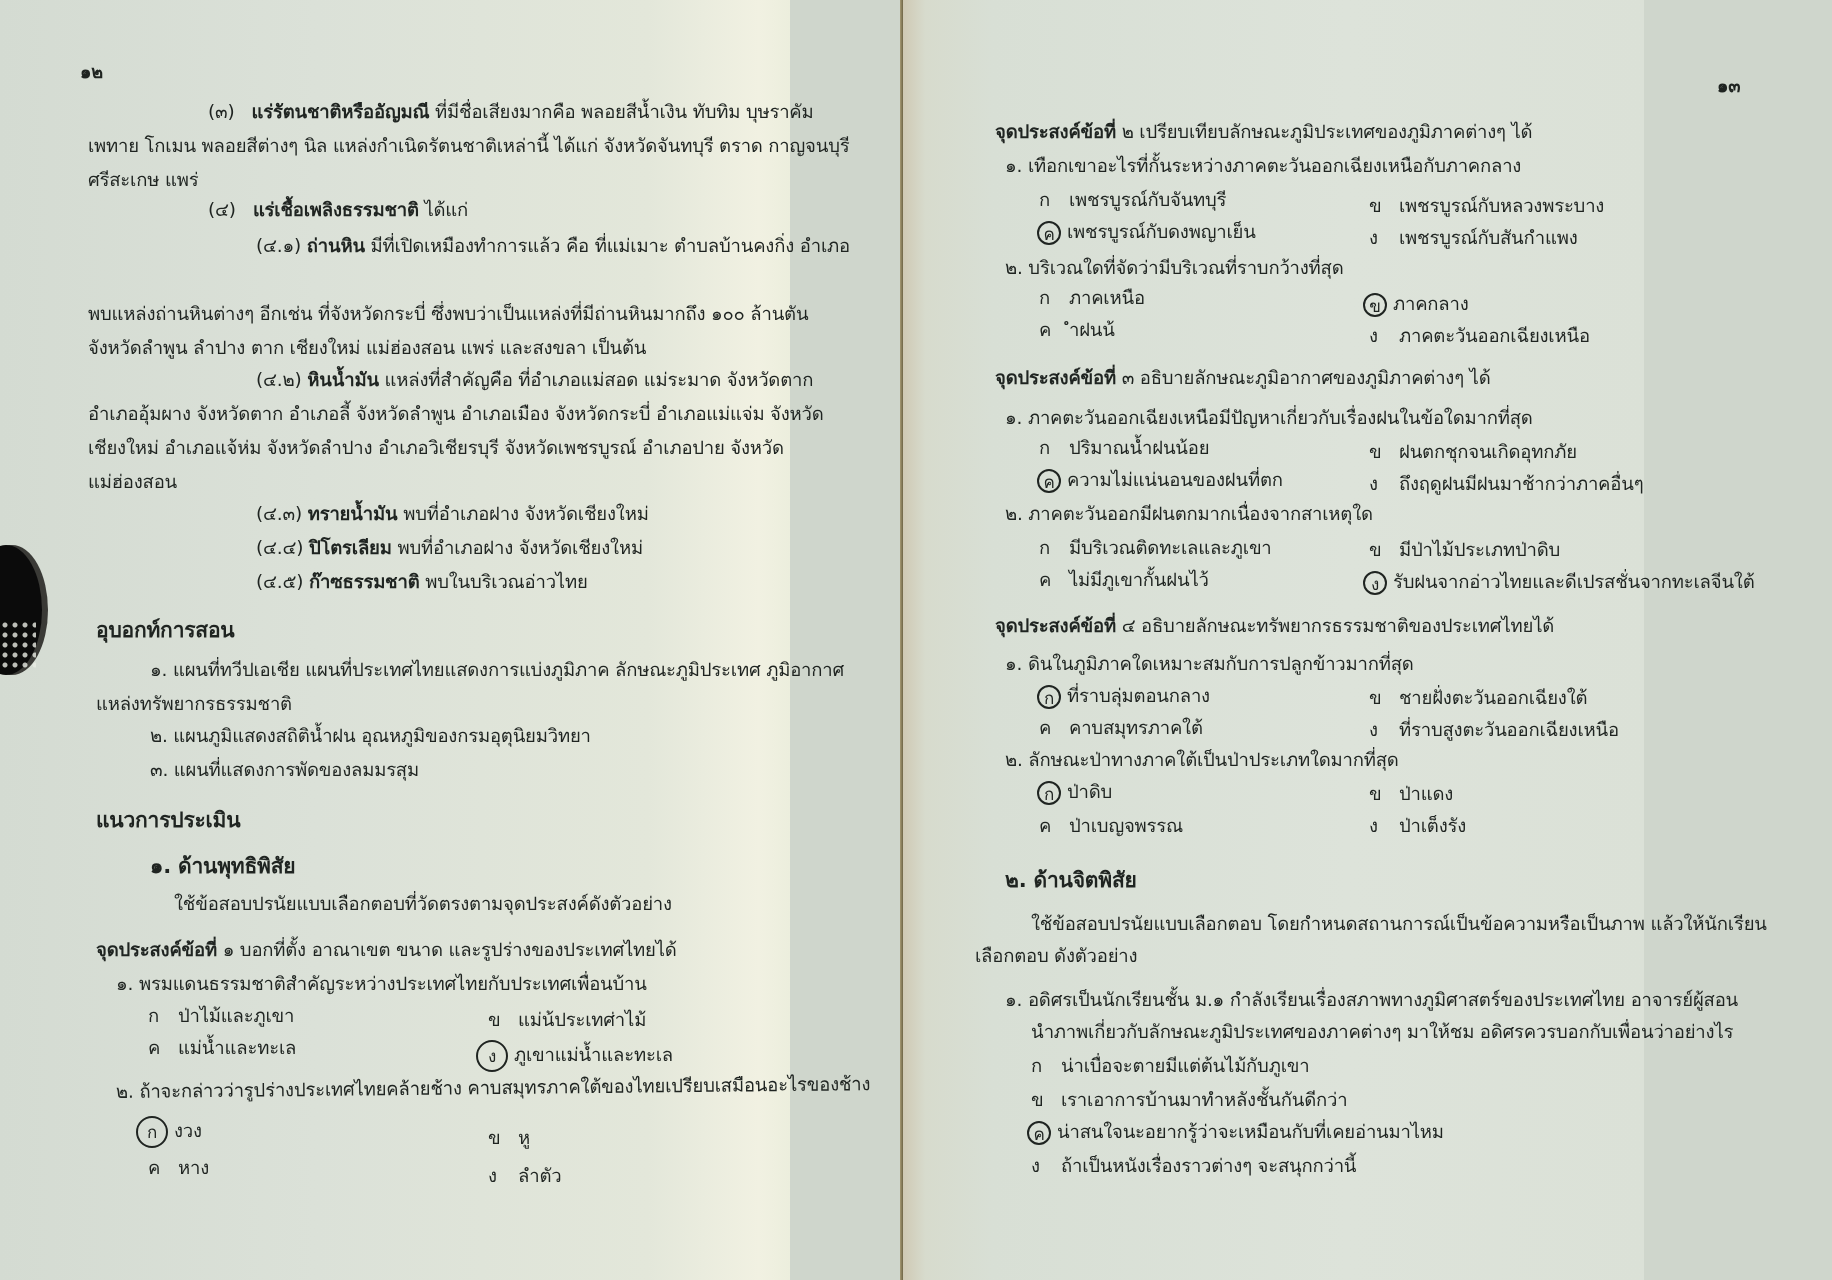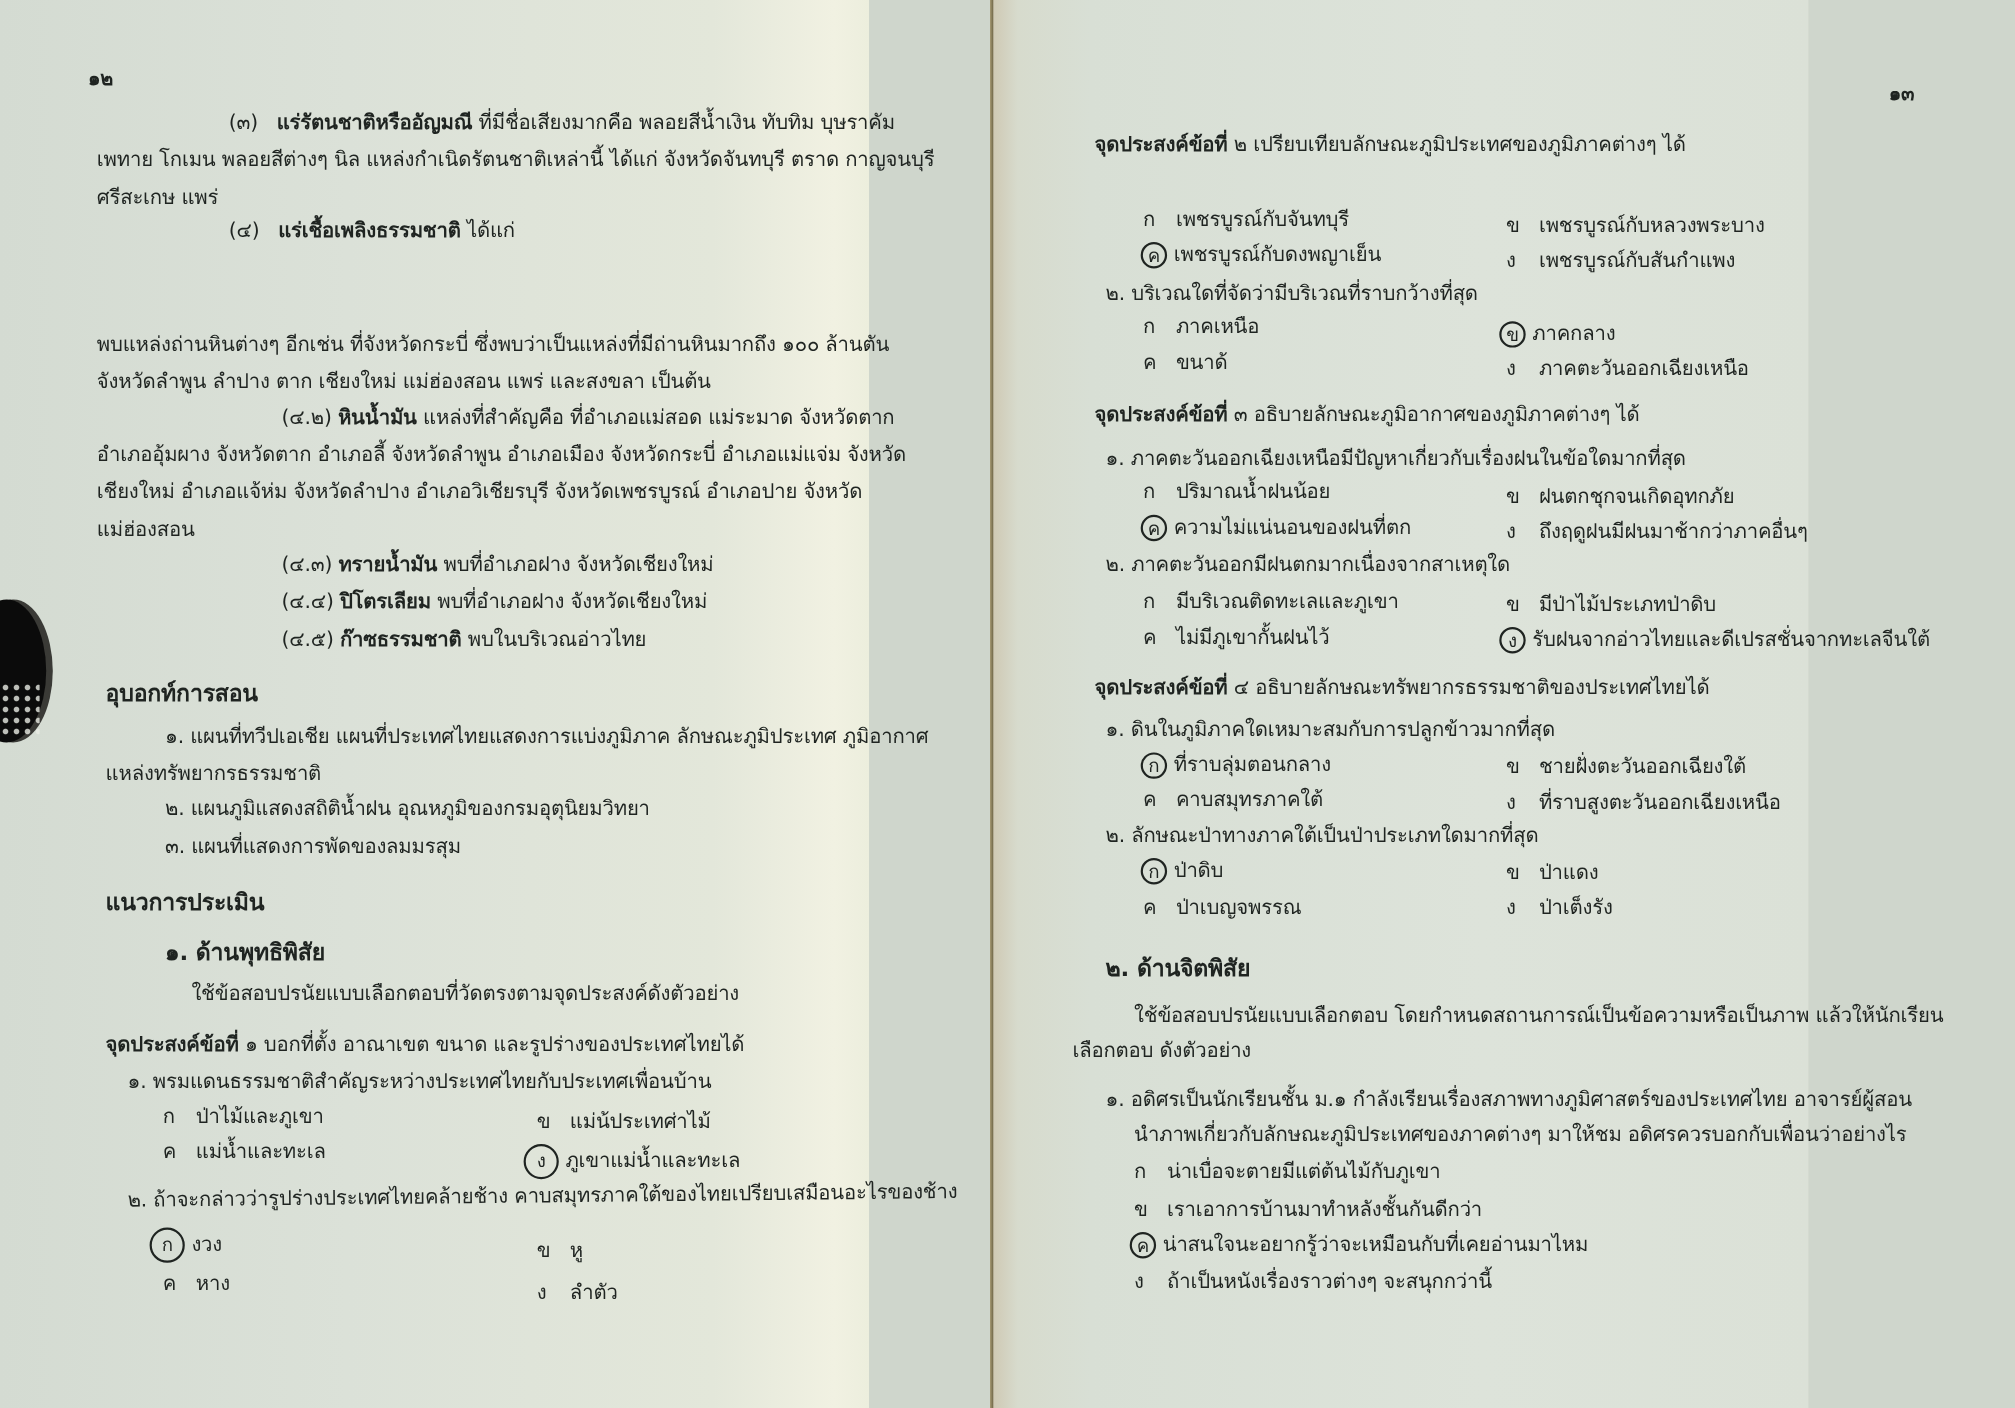--- a/index.html
+++ b/index.html
@@ -62,20 +62,25 @@
   </div>
   <div class="t" style="left:88px;top:134px">เพทาย โกเมน พลอยสีต่างๆ นิล แหล่งกำเนิดรัตนชาติเหล่านี้ ได้แก่ จังหวัดจันทบุรี ตราด กาญจนบุรี</div>
   <div class="t" style="left:88px;top:168px">ศรีสะเกษ แพร่</div>
 
   <div class="t" style="left:208px;top:198px">
     <span>(๔)</span>&nbsp;&nbsp;
     <span class="b">แร่เชื้อเพลิงธรรมชาติ</span>
     <span>ได้แก่</span>
   </div>
 
+  <div class="t" style="left:256px;top:234px">
+    <span>(๔.๑)</span>
+    <span class="b">ถ่านหิน</span>
+    <span>มีที่เปิดเหมืองทำการแล้ว คือ ที่แม่เมาะ ตำบลบ้านคงกิ่ง อำเภอ</span>
+  </div>
   <div class="t" style="left:88px;top:302px">พบแหล่งถ่านหินต่างๆ อีกเช่น ที่จังหวัดกระบี่ ซึ่งพบว่าเป็นแหล่งที่มีถ่านหินมากถึง ๑๐๐ ล้านตัน</div>
   <div class="t" style="left:88px;top:336px">จังหวัดลำพูน ลำปาง ตาก เชียงใหม่ แม่ฮ่องสอน แพร่ และสงขลา เป็นต้น</div>
 
   <div class="t" style="left:256px;top:368px">
     <span>(๔.๒)</span>
     <span class="b">หินน้ำมัน</span>
     <span>แหล่งที่สำคัญคือ ที่อำเภอแม่สอด แม่ระมาด จังหวัดตาก</span>
   </div>
   <div class="t" style="left:88px;top:436px">เชียงใหม่ อำเภอแจ้ห่ม จังหวัดลำปาง อำเภอวิเชียรบุรี จังหวัดเพชรบูรณ์ อำเภอปาย จังหวัด</div>
   <div class="t" style="left:88px;top:402px">อำเภออุ้มผาง จังหวัดตาก อำเภอลี้ จังหวัดลำพูน อำเภอเมือง จังหวัดกระบี่ อำเภอแม่แจ่ม จังหวัด</div>
@@ -125,29 +130,30 @@
 
 <div class="spine"></div>
 
 <div class="page page-right">
   <div class="t pnum" style="left:814px;top:74px">๑๓</div>
 
   <div class="t" style="left:92px;top:120px">
     <span class="b">จุดประสงค์ข้อที่</span>
     <span>๒ เปรียบเทียบลักษณะภูมิประเทศของภูมิภาคต่างๆ ได้</span>
   </div>
+  <div class="t" style="left:102px;top:154px">๑. เทือกเขาอะไรที่กั้นระหว่างภาคตะวันออกเฉียงเหนือกับภาคกลาง</div>
   <div class="t" style="left:136px;top:188px"><span class="lbl">ก</span><span>เพชรบูรณ์กับจันทบุรี</span></div>
   <div class="t" style="left:466px;top:194px"><span class="lbl">ข</span><span>เพชรบูรณ์กับหลวงพระบาง</span></div>
   <div class="t" style="left:134px;top:220px"><span class="circ">ค</span><span>เพชรบูรณ์กับดงพญาเย็น</span></div>
   <div class="t" style="left:466px;top:226px"><span class="lbl">ง</span><span>เพชรบูรณ์กับสันกำแพง</span></div>
 
   <div class="t" style="left:102px;top:256px">๒. บริเวณใดที่จัดว่ามีบริเวณที่ราบกว้างที่สุด</div>
   <div class="t" style="left:136px;top:286px"><span class="lbl">ก</span><span>ภาคเหนือ</span></div>
   <div class="t" style="left:460px;top:292px"><span class="circ">ข</span><span>ภาคกลาง</span></div>
-  <div class="t" style="left:136px;top:318px"><span class="lbl">ค</span><span>ขนาด้</span></div>
+  <div class="t" style="left:136px;top:318px"><span class="lbl">ค</span><span>ำฝนน้</span></div>
   <div class="t" style="left:466px;top:324px"><span class="lbl">ง</span><span>ภาคตะวันออกเฉียงเหนือ</span></div>
 
   <div class="t" style="left:92px;top:366px">
     <span class="b">จุดประสงค์ข้อที่</span>
     <span>๓ อธิบายลักษณะภูมิอากาศของภูมิภาคต่างๆ ได้</span>
   </div>
   <div class="t" style="left:102px;top:406px">๑. ภาคตะวันออกเฉียงเหนือมีปัญหาเกี่ยวกับเรื่องฝนในข้อใดมากที่สุด</div>
   <div class="t" style="left:136px;top:436px"><span class="lbl">ก</span><span>ปริมาณน้ำฝนน้อย</span></div>
   <div class="t" style="left:466px;top:440px"><span class="lbl">ข</span><span>ฝนตกชุกจนเกิดอุทกภัย</span></div>
   <div class="t" style="left:134px;top:468px"><span class="circ">ค</span><span>ความไม่แน่นอนของฝนที่ตก</span></div>

